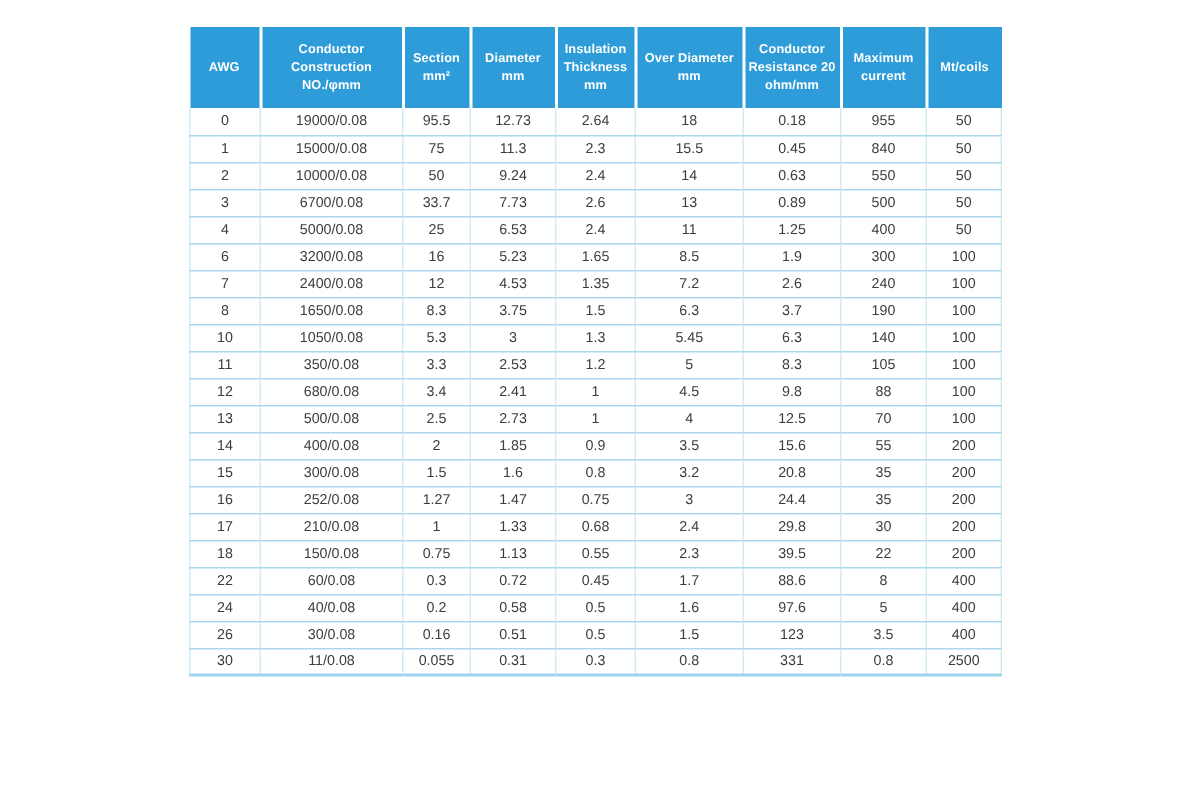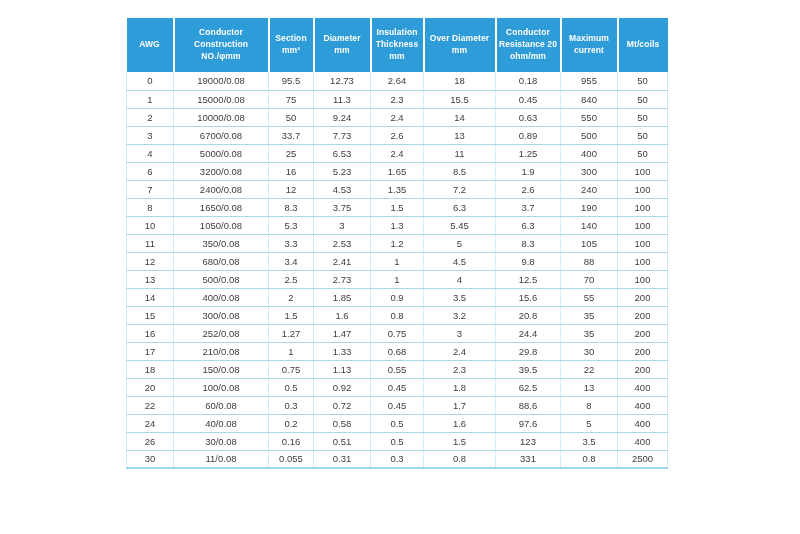--- a/index.html
+++ b/index.html
@@ -288,31 +288,20 @@
           <td>150/0.08</td>
           <td>0.75</td>
           <td>1.13</td>
           <td>0.55</td>
           <td>2.3</td>
           <td>39.5</td>
           <td>22</td>
           <td>200</td>
         </tr>
         <tr>
-          <td>20</td>
-          <td>100/0.08</td>
-          <td>0.5</td>
-          <td>0.92</td>
-          <td>0.45</td>
-          <td>1.8</td>
-          <td>62.5</td>
-          <td>13</td>
-          <td>400</td>
-        </tr>
-        <tr>
           <td>22</td>
           <td>60/0.08</td>
           <td>0.3</td>
           <td>0.72</td>
           <td>0.45</td>
           <td>1.7</td>
           <td>88.6</td>
           <td>8</td>
           <td>400</td>
         </tr>

